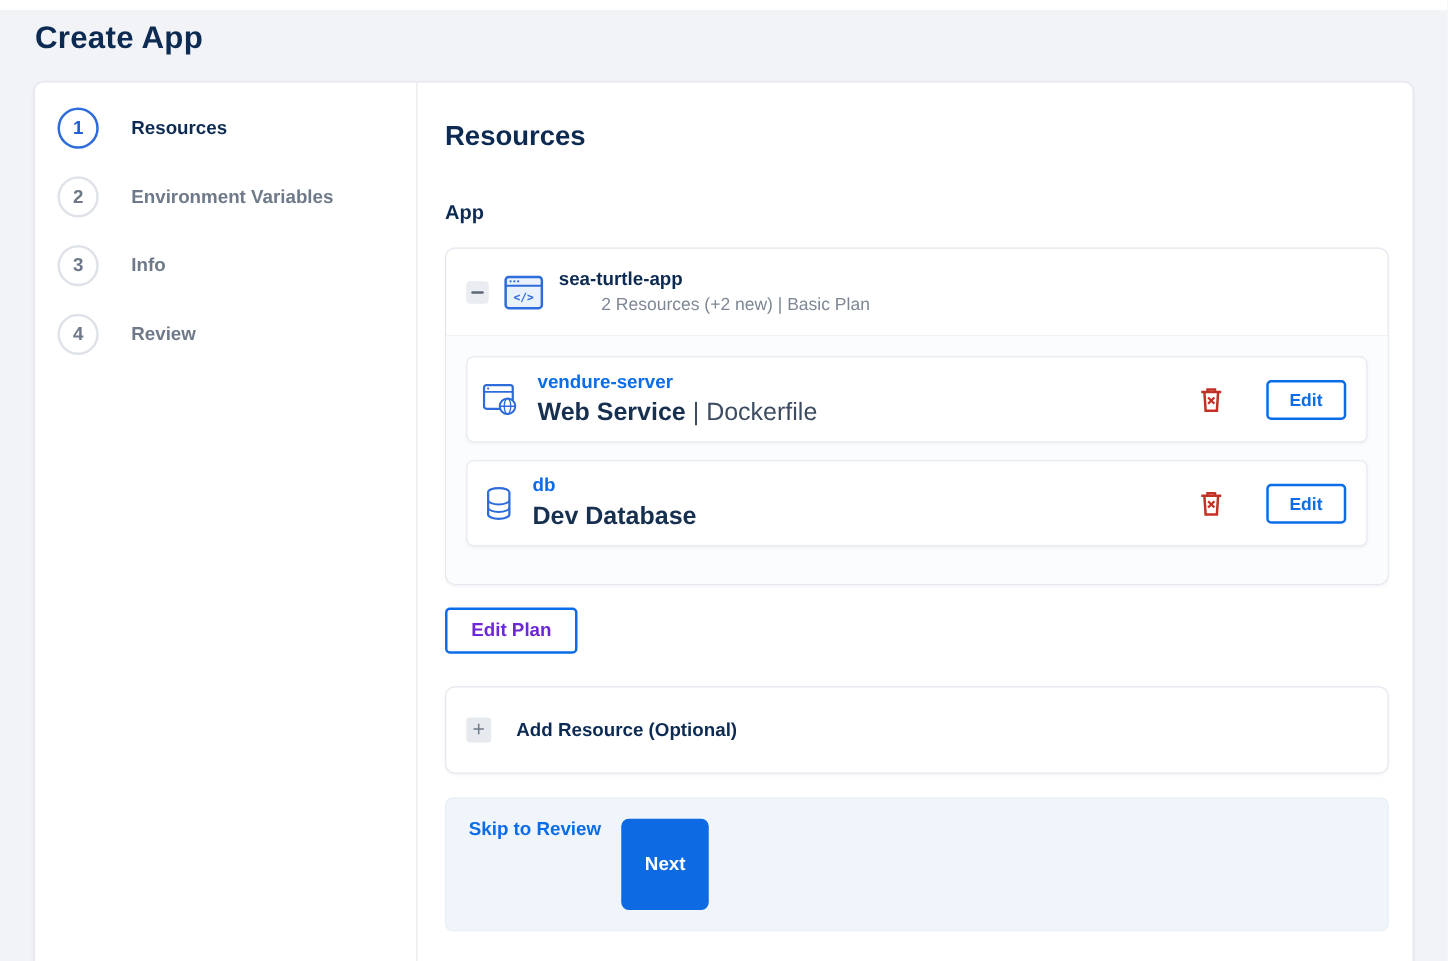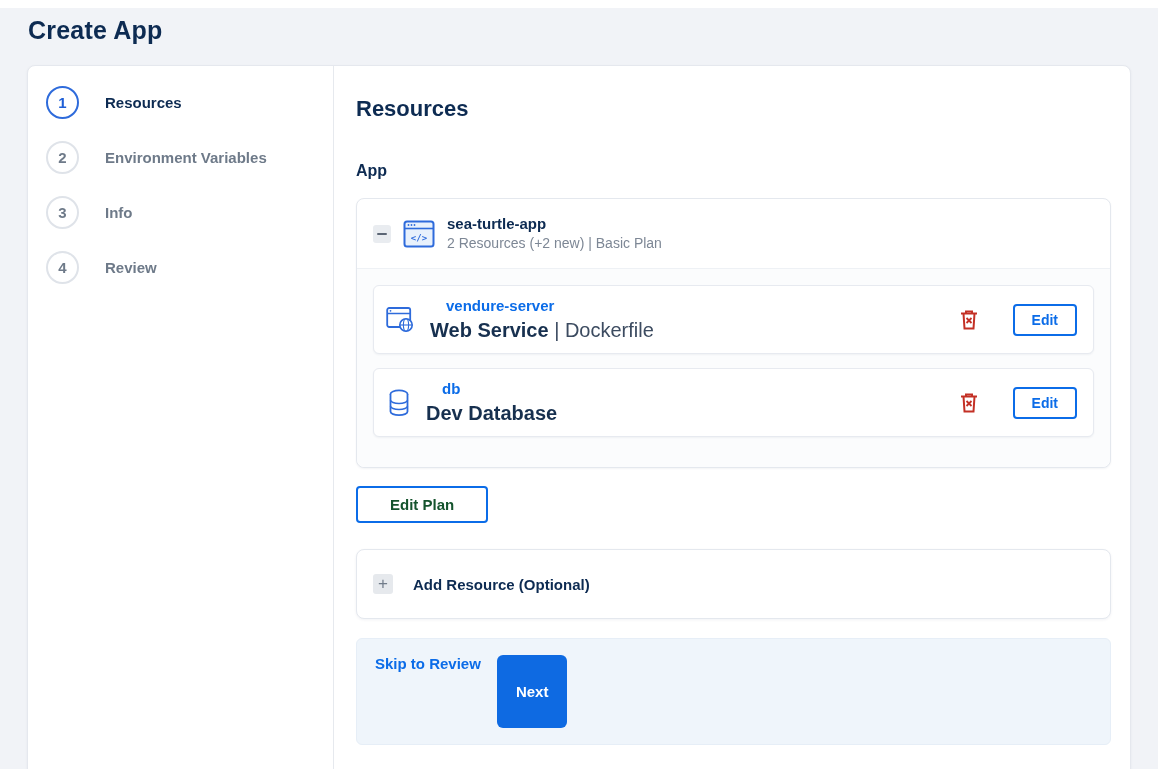--- a/index.html
+++ b/index.html
@@ -43,46 +43,46 @@
     box-shadow:0 1px 2px rgba(20,40,80,.05);
     margin-bottom:18px;
   }
   .app-header { display:flex; align-items:center; gap:12px; padding:15px 16px; border-bottom:1px solid #eef1f5; }
   .collapse-btn {
     width:18px; height:18px; border:none; border-radius:3px; background:#e9ecf0;
     display:flex; align-items:center; justify-content:center; cursor:pointer; flex:0 0 18px;
   }
   .collapse-btn .bar { width:10px; height:2px; background:#5c6675; border-radius:1px; }
   .app-title { font-size:15px; font-weight:700; color:#0d2b52; line-height:1.35; }
-  .app-summary { font-size:14px; color:#7d8795; line-height:1.35; }
+  .app-summary { font-size:14px; color:#7d8795; line-height:1.35;margin-left:34px; }
 
   .app-body { background:#fbfcfd; padding:16px 16px 30px 16px; border-radius:0 0 8px 8px; }
   .resource-row {
     display:flex; align-items:center; gap:14px;
     background:#ffffff; border:1px solid #e7eaf0; border-radius:6px;
     box-shadow:0 1px 2px rgba(20,40,80,.05);
     padding:9px 16px 9px 12px; margin-bottom:14px; min-height:55px;
   }
   .resource-row:last-child { margin-bottom:0; }
-  .res-name { font-size:15px; font-weight:700; color:#0b6ce8; text-decoration:none; line-height:1.4;margin-left:16px; }
+  .res-name { font-size:15px; font-weight:700; color:#0b6ce8; text-decoration:none; line-height:1.4; }
   .res-meta { font-size:20px; line-height:1.4; color:#33435c; }
   .res-type { font-weight:700; color:#17304f; }
   .res-sep, .res-detail { font-weight:400; color:#3c4b60; }
 
   .trash-btn { margin-left:auto; margin-right:20px; background:none; border:none; cursor:pointer; display:flex; align-items:center; }
   .edit-btn {
     background:#fff; border:2px solid #0b6ce8; color:#0b6ce8;
     font-size:14px; font-weight:700; font-family:"Liberation Sans", sans-serif;
     border-radius:4px; padding:6px 17px; cursor:pointer;text-align:right;
   }
 
   .edit-plan-btn {
-    background:#fff; border:2px solid #0b6ce8; color:#14532d;
+    background:#fff; border:2px solid #0b6ce8; color:#6d28d9;
     font-size:15px; font-weight:700; font-family:"Liberation Sans", sans-serif;
-    border-radius:4px; padding:8px 32px; cursor:pointer;
+    border-radius:4px; padding:8px 19px; cursor:pointer;
     margin-bottom:26px;
   }
 
   .add-resource-card {
     display:flex; align-items:center; gap:20px;
     border:1px solid #e4e8ee; border-radius:8px; background:#fff;
     box-shadow:0 1px 3px rgba(20,40,80,.06);
     padding:24px 16px; margin-bottom:19px; cursor:pointer;
   }
   .plus-box {

